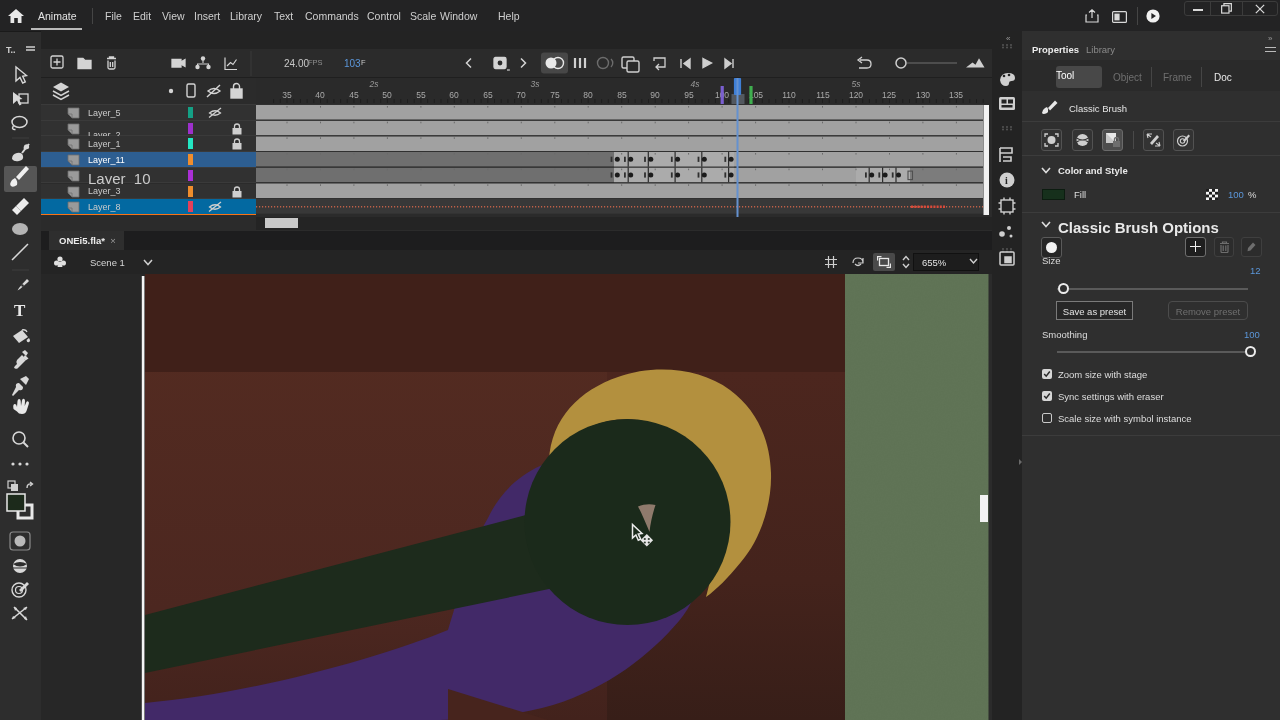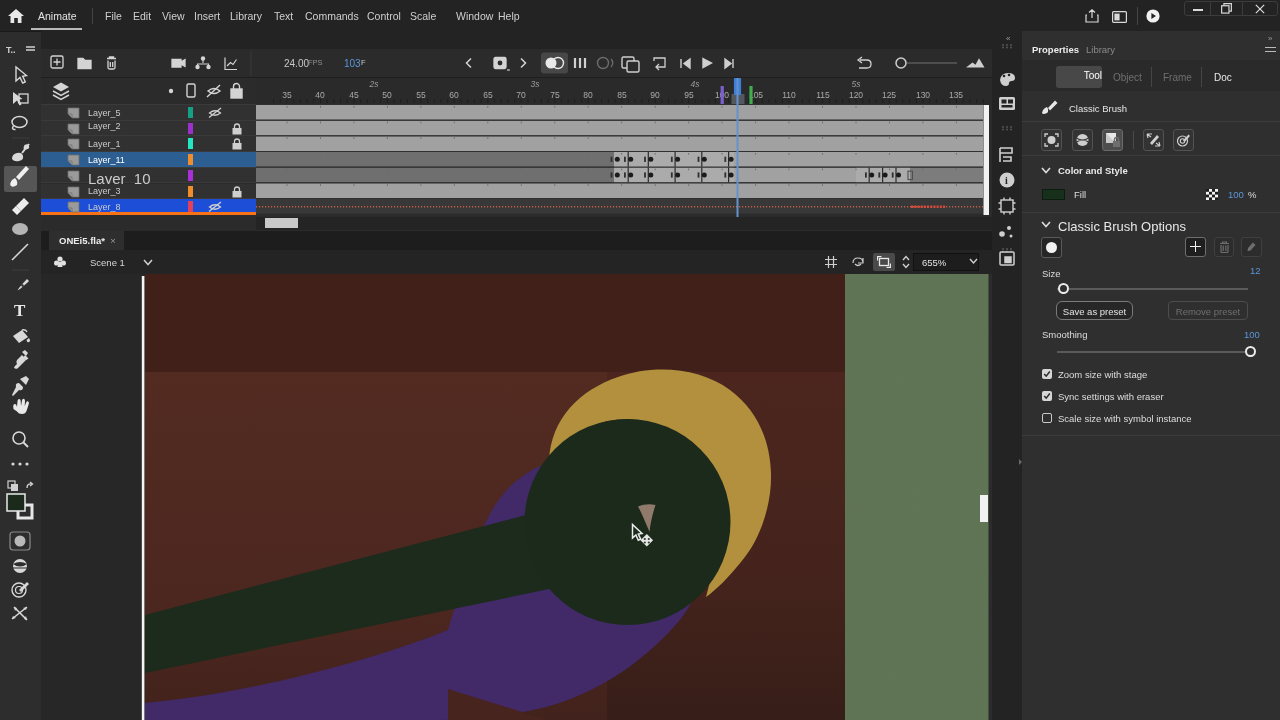--- a/index.html
+++ b/index.html
@@ -36,21 +36,21 @@
     <div class="abs" style="left:92px;top:8px;width:1px;height:16px;background:#454545"></div>
     <span class="mi" style="left:105px">File</span>
     <span class="mi" style="left:133px">Edit</span>
     <span class="mi" style="left:162px">View</span>
     <span class="mi" style="left:194px">Insert</span>
     <span class="mi" style="left:230px">Library</span>
     <span class="mi" style="left:274px">Text</span>
     <span class="mi" style="left:305px">Commands</span>
     <span class="mi" style="left:367px">Control</span>
     <span class="mi" style="left:410px">Scale</span>
-    <span class="mi" style="left:456px">Window</span>
+    <span class="mi" style="left:440px">Window</span>
     <span class="mi" style="left:498px">Help</span>
     <svg class="abs" style="left:1085px;top:9px" width="14" height="14" viewBox="0 0 14 14" fill="none" stroke="#d9d9d9" stroke-width="1.2">
         <path d="M7 9 L7 1 M4 3.5 L7 0.8 L10 3.5 M2 6 L1 6 L1 13 L13 13 L13 6 L12 6"></path>
       </svg>
     <svg class="abs" style="left:1112px;top:11px" width="15" height="12" viewBox="0 0 15 12" fill="none" stroke="#d9d9d9" stroke-width="1.2">
         <rect x="0.6" y="0.6" width="13.8" height="10.8" rx="1"></rect>
         <rect x="2.4" y="2.6" width="5.2" height="6.8" fill="#d9d9d9" stroke="none"></rect>
       </svg>
     <div class="abs" style="left:1137px;top:7px;width:1px;height:18px;background:#454545"></div>
     <svg class="abs" style="left:1146px;top:9px" width="14" height="14" viewBox="0 0 14 14">
@@ -202,21 +202,21 @@
           <svg class="abs" style="left:167px;top:2px" width="14" height="12" viewBox="0 0 14 12">
             <path d="M1.5 6 q5.5 -4.5 11 0 q-5.5 4.5 -11 0z" fill="none" stroke="#cfcfcf" stroke-width="1.3"></path>
             <path d="M1 10.5 L13 1" stroke="#cfcfcf" stroke-width="1.3"></path>
           </svg>
         </div>
       <div class="abs" style="left:0;top:15.7px;width:215px;height:15.7px;background:#313131;border-bottom:1px solid #3a3a3a">
           <svg class="abs" style="left:26px;top:2px" width="13" height="12" viewBox="0 0 13 12">
             <path d="M1 1 h11 v10 h-7 l-4 -4z" fill="#9a9a9a" stroke="#6e6e6e" stroke-width="0.8"></path>
             <path d="M1 7 l4 0 l0 4" fill="none" stroke="#6e6e6e" stroke-width="0.8"></path>
           </svg>
-          <span class="abs" style="left:47px;top:0;font-size:9px;color:#cbcbcb">Layer_2</span>
+          <span class="abs" style="left:47px;top:9px;font-size:9px;color:#cbcbcb">Layer_2</span>
           <div class="abs" style="left:147px;top:2px;width:5px;height:11px;background:#9d30cc"></div>
           <svg class="abs" style="left:190px;top:2px" width="12" height="12" viewBox="0 0 12 12">
             <rect x="1.5" y="5" width="9" height="6.5" fill="#cfcfcf"></rect>
             <path d="M3.5 5 v-1.5 a2.5 2.5 0 0 1 5 0 v1.5" fill="none" stroke="#cfcfcf" stroke-width="1.3"></path>
           </svg>
         </div>
       <div class="abs" style="left:0;top:31.4px;width:215px;height:15.7px;background:#313131;border-bottom:1px solid #3a3a3a">
           <svg class="abs" style="left:26px;top:2px" width="13" height="12" viewBox="0 0 13 12">
             <path d="M1 1 h11 v10 h-7 l-4 -4z" fill="#9a9a9a" stroke="#6e6e6e" stroke-width="0.8"></path>
             <path d="M1 7 l4 0 l0 4" fill="none" stroke="#6e6e6e" stroke-width="0.8"></path>
@@ -249,21 +249,21 @@
             <path d="M1 1 h11 v10 h-7 l-4 -4z" fill="#9a9a9a" stroke="#6e6e6e" stroke-width="0.8"></path>
             <path d="M1 7 l4 0 l0 4" fill="none" stroke="#6e6e6e" stroke-width="0.8"></path>
           </svg>
           <span class="abs" style="left:47px;top:2.5px;font-size:9px;color:#cbcbcb">Layer_3</span>
           <div class="abs" style="left:147px;top:2px;width:5px;height:11px;background:#ef8d2c"></div>
           <svg class="abs" style="left:190px;top:2px" width="12" height="12" viewBox="0 0 12 12">
             <rect x="1.5" y="5" width="9" height="6.5" fill="#cfcfcf"></rect>
             <path d="M3.5 5 v-1.5 a2.5 2.5 0 0 1 5 0 v1.5" fill="none" stroke="#cfcfcf" stroke-width="1.3"></path>
           </svg>
         </div>
-      <div class="abs" style="left:0;top:94.2px;width:215px;height:15.7px;background:#1d4ed8;border-bottom:3px solid #f97316">
+      <div class="abs" style="left:0;top:94.2px;width:215px;height:15.7px;background:#0369a1;border-bottom:1px solid #f97316">
           <svg class="abs" style="left:26px;top:2px" width="13" height="12" viewBox="0 0 13 12">
             <path d="M1 1 h11 v10 h-7 l-4 -4z" fill="#9a9a9a" stroke="#6e6e6e" stroke-width="0.8"></path>
             <path d="M1 7 l4 0 l0 4" fill="none" stroke="#6e6e6e" stroke-width="0.8"></path>
           </svg>
           <span class="abs" style="left:47px;top:2.5px;font-size:9px;color:#cbcbcb">Layer_8</span>
           <div class="abs" style="left:147px;top:2px;width:5px;height:11px;background:#e4405b"></div>
           <svg class="abs" style="left:167px;top:2px" width="14" height="12" viewBox="0 0 14 12">
             <path d="M1.5 6 q5.5 -4.5 11 0 q-5.5 4.5 -11 0z" fill="none" stroke="#cfcfcf" stroke-width="1.3"></path>
             <path d="M1 10.5 L13 1" stroke="#cfcfcf" stroke-width="1.3"></path>
           </svg>
@@ -516,21 +516,21 @@
       <path d="M27 428 l3 3 l-3 3z" fill="#6a6a6a"></path>
     </svg>
   </div>
   <div id="props">
     <span class="abs" style="left:246px;top:3px;color:#9a9a9a;font-size:8px">»</span>
     <span class="abs" style="left:10px;top:13px;font-size:9.5px;font-weight:bold;color:#ececec">Properties</span>
     <span class="abs" style="left:64px;top:13px;font-size:9.5px;color:#8a8a8a">Library</span>
     <div class="abs" style="left:243px;top:16px;width:11px;height:1.4px;background:#bbb"></div>
     <div class="abs" style="left:243px;top:19.5px;width:11px;height:1.4px;background:#bbb"></div>
     <div class="abs" style="left:0;top:29px;width:258px;height:31px;background:#2a2a2a"></div>
-    <div class="abs" style="left:34px;top:35px;width:46px;height:22px;background:#484848;border-radius:3px;text-align:right;color:#fff;font-size:10px;padding-top:4px">Tool</div>
+    <div class="abs" style="left:34px;top:35px;width:46px;height:22px;background:#484848;border-radius:3px;text-align:left;color:#fff;font-size:10px;padding-top:4px">Tool</div>
     <span class="abs" style="left:91px;top:41px;font-size:10px;color:#6f6f6f">Object</span>
     <div class="abs" style="left:129px;top:36px;width:1px;height:20px;background:#454545"></div>
     <span class="abs" style="left:141px;top:41px;font-size:10px;color:#6f6f6f">Frame</span>
     <div class="abs" style="left:179px;top:36px;width:1px;height:20px;background:#454545"></div>
     <span class="abs" style="left:192px;top:41px;font-size:10px;color:#e8e8e8">Doc</span>
     <svg class="abs" style="left:20px;top:68px" width="17" height="17" viewBox="0 0 17 17">
         <path d="M5 14 q-4 2 -5 0 q0 -3 3 -5 l2 -1 q2 2 1 5z" fill="#e8e8e8"></path>
         <path d="M6 9 L13 1.5 L15.5 4 L8 11.5 Z" fill="#e8e8e8"></path>
       </svg>
     <span class="abs" style="left:47px;top:72px;font-size:9.5px;color:#e4e4e4">Classic Brush</span>
@@ -583,39 +583,39 @@
           <rect x="3" y="8.4" width="3" height="2.6"></rect>
           <rect x="9" y="8.4" width="3" height="2.6"></rect>
         </g>
       </svg>
     <span class="abs blue" style="left:206px;top:158px;font-size:9.5px">100</span>
     <span class="abs" style="left:226px;top:158px;font-size:9.5px;color:#dedede">%</span>
     <div class="sep" style="top:181px"></div>
     <svg class="abs" style="left:19px;top:190px" width="10" height="7" viewBox="0 0 10 7">
         <path d="M1 1 L5 5.5 L9 1" fill="none" stroke="#dcdcdc" stroke-width="1.6"></path>
       </svg>
-    <span class="abs" style="left:36px;top:188px;font-size:13px;font-weight:normal;color:#e9e9e9">Classic Brush Options</span>
+    <span class="abs" style="left:36px;top:188px;font-size:15px;font-weight:bold;color:#e9e9e9">Classic Brush Options</span>
     <div class="abs" style="left:19px;top:206px;width:21px;height:21px;background:#262626;border:1px solid #5a5a5a;border-radius:3px"></div>
     <div class="abs" style="left:24px;top:211px;width:11px;height:11px;background:#f2f2f2;border-radius:50%"></div>
     <div class="abs" style="left:163px;top:206px;width:21px;height:20px;background:#1f1f1f;border:1px solid #6e6e6e;border-radius:3px"></div>
     <div class="abs" style="left:168px;top:214.5px;width:11px;height:1.8px;background:#efefef"></div>
     <div class="abs" style="left:172.6px;top:210px;width:1.8px;height:11px;background:#efefef"></div>
     <div class="abs" style="left:192px;top:206px;width:20px;height:20px;background:#2c2c2c;border:1px solid #3f3f3f;border-radius:3px"></div>
     <svg class="abs" style="left:197px;top:210px" width="11" height="12" viewBox="0 0 11 12" stroke="#6e6e6e" fill="none" stroke-width="1.2">
         <path d="M1 2.5 h9 M3.5 2.5 v-1.5 h4 v1.5 M2 4 v6.5 q0 1 1 1 h5 q1 0 1 -1 v-6.5 M4.2 4.5 v5.5 M6.8 4.5 v5.5"></path>
       </svg>
     <div class="abs" style="left:219px;top:206px;width:21px;height:20px;background:#2c2c2c;border:1px solid #3f3f3f;border-radius:3px"></div>
     <svg class="abs" style="left:224px;top:210px" width="11" height="12" viewBox="0 0 11 12">
         <path d="M2 7 L7 1.5 L9.5 4 L4.5 9.5 L1.5 10.2 Z" fill="#6e6e6e"></path>
       </svg>
-    <span class="abs" style="left:20px;top:237px;font-size:9.5px;color:#dedede">Size</span>
+    <span class="abs" style="left:20px;top:224px;font-size:9.5px;color:#dedede">Size</span>
     <span class="abs blue" style="left:228px;top:234px;font-size:9.5px">12</span>
     <div class="abs" style="left:35px;top:256.5px;width:191px;height:2px;background:#5a5a5a"></div>
     <div class="abs" style="left:36px;top:251.5px;width:11px;height:11px;border:2px solid #ececec;border-radius:50%;background:#2f2f2f"></div>
-    <div class="abs" style="left:34px;top:270px;width:77px;height:19px;background:#272727;border:1px solid #7a7a7a;border-radius:6px;text-align:center;color:#e3e3e3;font-size:9.5px;padding-top:3.5px">Save as preset</div>
+    <div class="abs" style="left:34px;top:270px;width:77px;height:19px;background:#272727;border:1px solid #7a7a7a;border-radius:0;text-align:center;color:#e3e3e3;font-size:9.5px;padding-top:3.5px">Save as preset</div>
     <div class="abs" style="left:146px;top:270px;width:80px;height:19px;background:#2f2f2f;border:1px solid #4c4c4c;border-radius:4px;text-align:center;color:#6f6f6f;font-size:9.5px;padding-top:3.5px">Remove preset</div>
     <span class="abs" style="left:20px;top:298px;font-size:9.5px;color:#dedede">Smoothing</span>
     <span class="abs blue" style="left:222px;top:298px;font-size:9.5px">100</span>
     <div class="abs" style="left:35px;top:319.5px;width:191px;height:2px;background:#5a5a5a"></div>
     <div class="abs" style="left:223px;top:314.5px;width:11px;height:11px;border:2px solid #ececec;border-radius:50%;background:#2f2f2f"></div>
     <div class="abs" style="left:20px;top:338px;width:10px;height:10px;background:#d6d6d6;border-radius:2px"></div>
     <svg class="abs" style="left:21px;top:339px" width="8" height="8" viewBox="0 0 8 8">
         <path d="M1.2 4 L3.2 6.2 L6.8 1.5" fill="none" stroke="#2a2a2a" stroke-width="1.5"></path>
       </svg>
     <span class="abs" style="left:36px;top:338px;font-size:9.5px;color:#dedede">Zoom size with stage</span>

